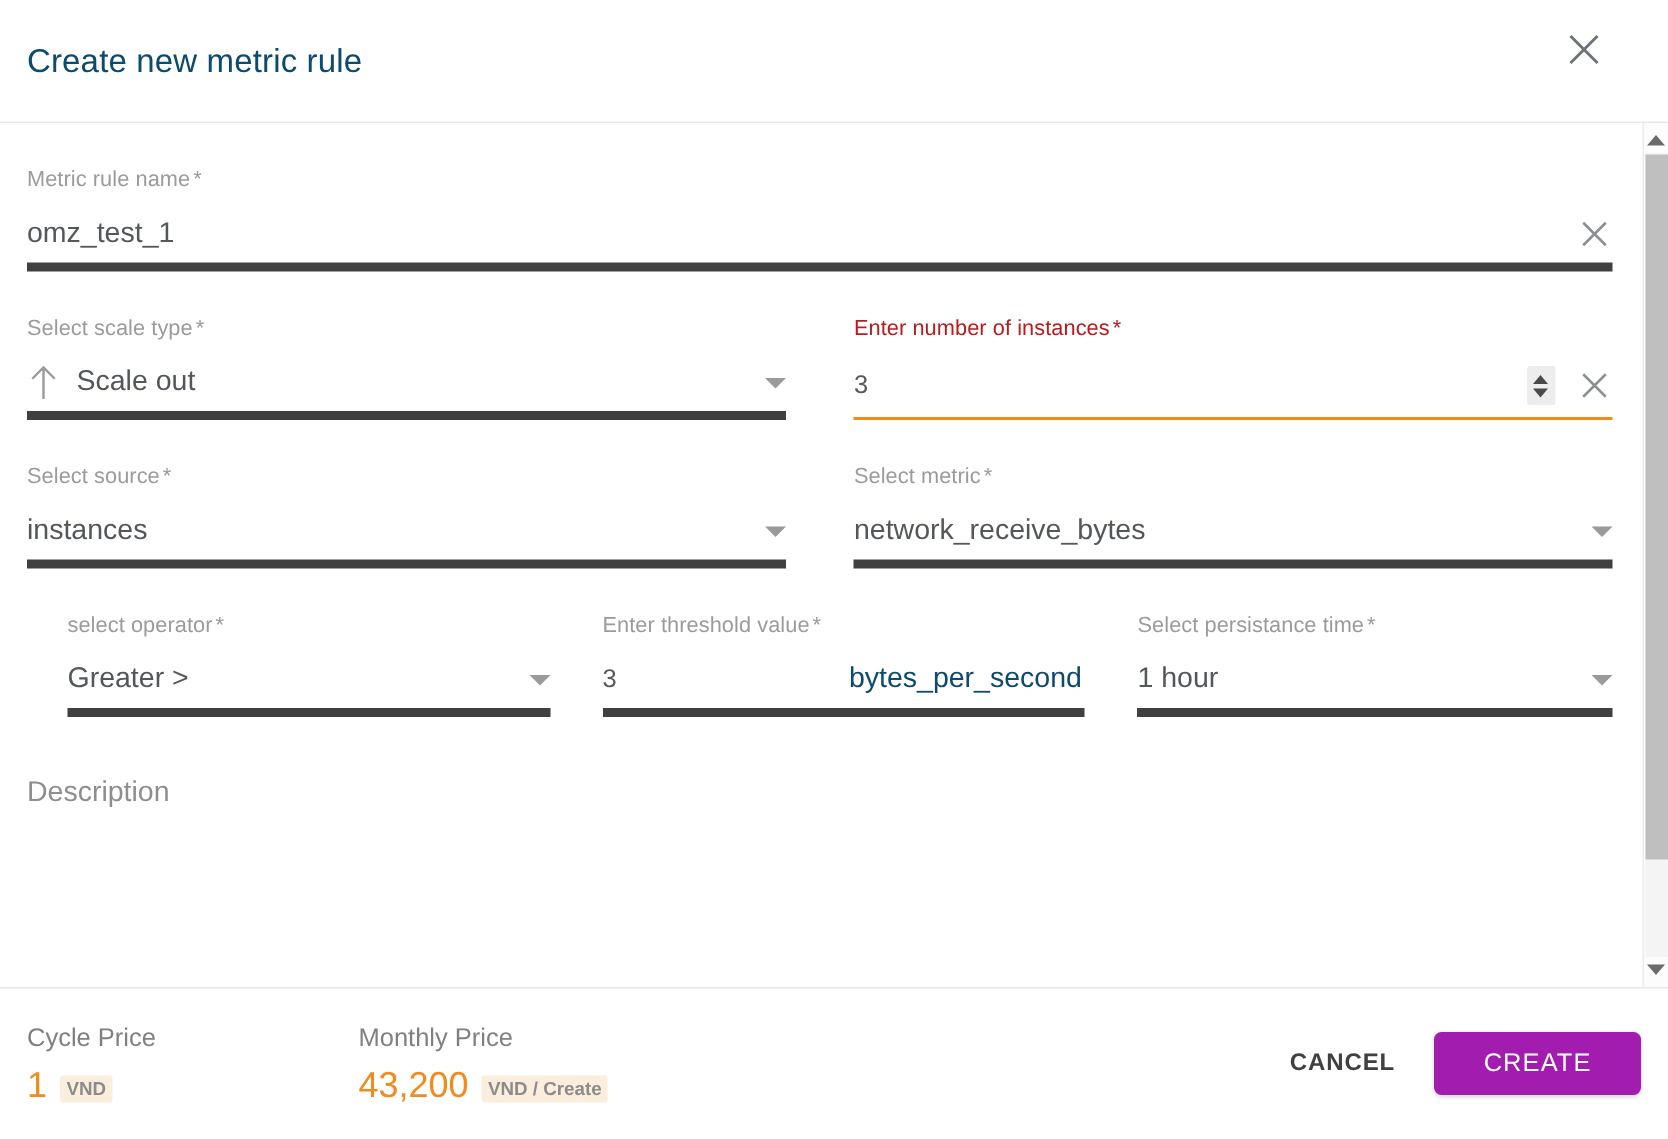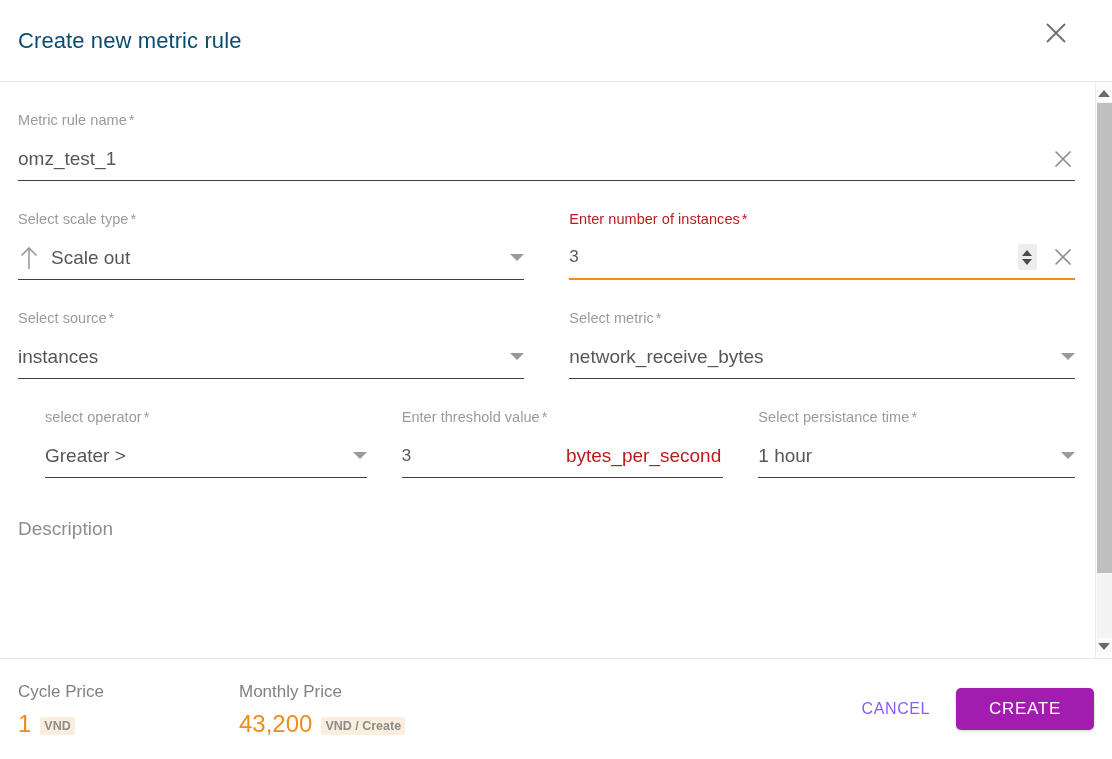--- a/index.html
+++ b/index.html
@@ -85,38 +85,38 @@
     white-space: nowrap;
   }
   .f-label.active { color: #b91c1c; }
   .f-label .req { margin-left: 2px; }
 
   .f-control {
     position: relative;
     height: 44px;
     display: flex;
     align-items: center;
-    border-bottom: 1px solid #404040;
+    border-bottom: 6px solid #404040;
     margin-top: 9px;
   }
   .f-control.active { border-bottom: 2px solid #f08b1d; }
 
   .f-value {
     font-size: 19px;
     color: #53575c;
     line-height: 24px;
     flex: 1 1 auto;
     white-space: nowrap;
     overflow: hidden;
   }
   .f-value.num { font-size: 17px; color: #565a60; }
 
   .f-suffix {
     font-size: 19px;
-    color: #b91c1c;
+    color: #0c4a6e;
     white-space: nowrap;
     padding-right: 2px;
     text-align: center;
   }
 
   
   .caret {
     width: 0; height: 0;
     border-left: 7px solid transparent;
     border-right: 7px solid transparent;
@@ -273,24 +273,25 @@
     right: 18px;
     display: flex;
     align-items: center;
     gap: 20px;
   }
   .btn-cancel {
     background: none;
     border: none;
     font-family: "Liberation Sans", sans-serif;
     font-size: 16px;
-    color: #8b5cf6;
+    color: #404040;
     letter-spacing: 0.6px;
     cursor: pointer;
     padding: 10px 6px;
+    font-weight: bold;
   }
   .btn-create {
     background: #a21caf;
     border: none;
     border-radius: 5px;
     color: #ffffff;
     font-family: "Liberation Sans", sans-serif;
     font-size: 17px;
     letter-spacing: 0.7px;
     padding: 11px 33px;

